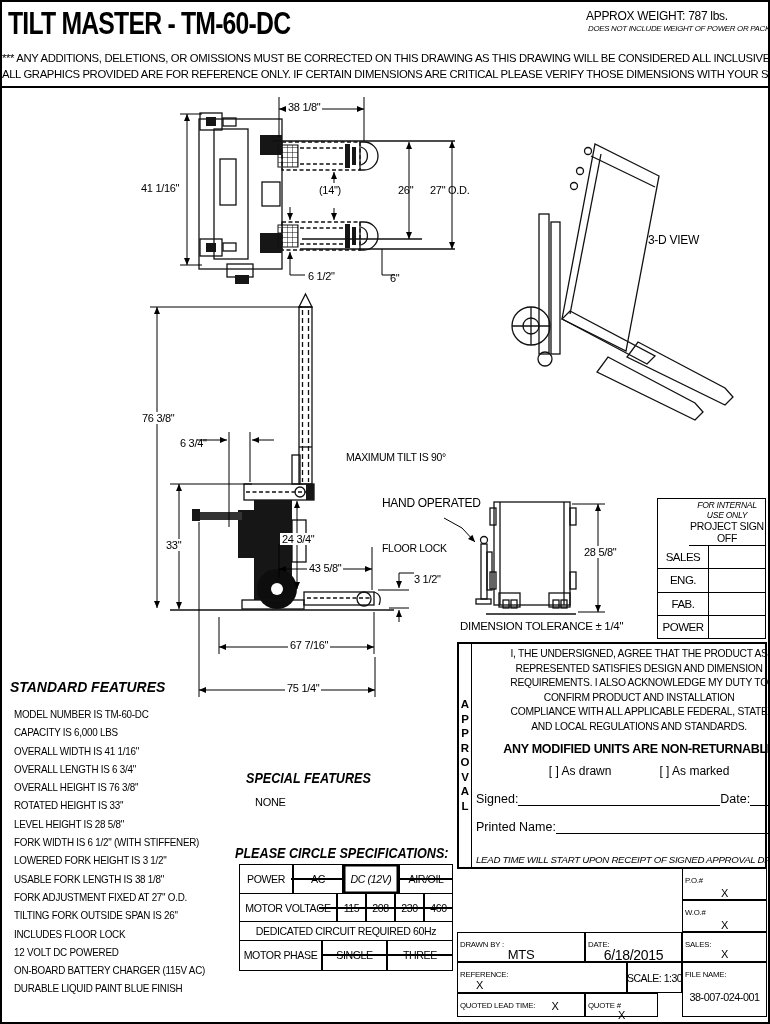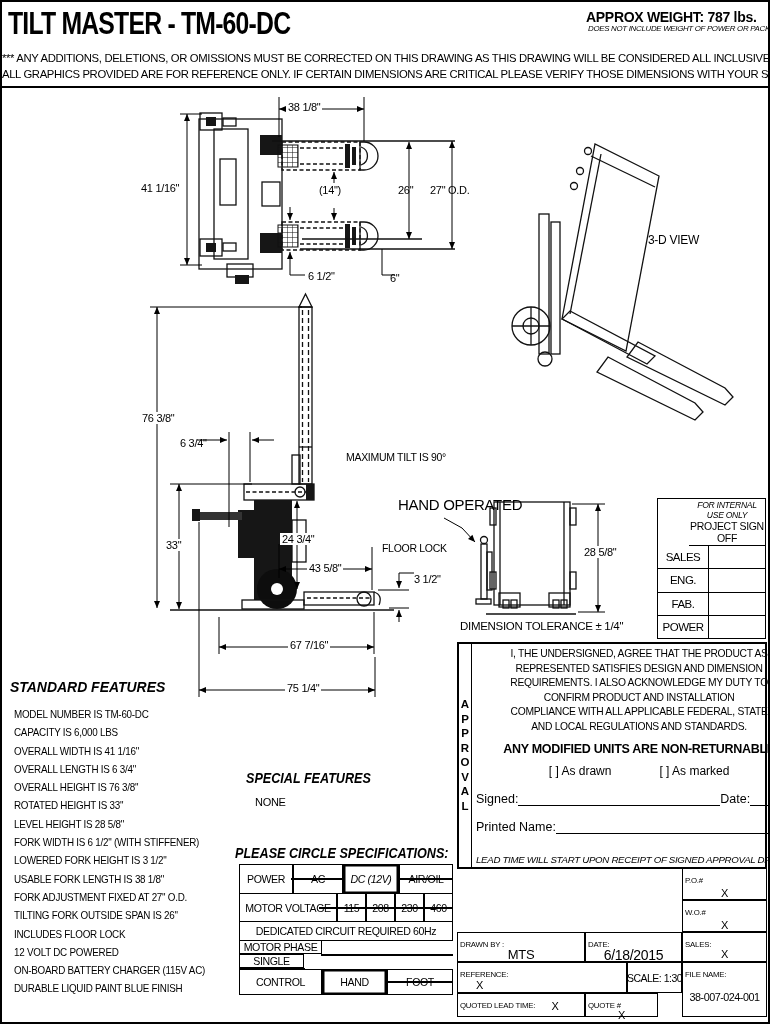--- a/index.html
+++ b/index.html
@@ -72,21 +72,21 @@
       <marker id="mS" markerWidth="9" markerHeight="8" refX="1.5" refY="3.5" orient="auto" markerUnits="userSpaceOnUse">
         <path d="M8.5,0.5 L1.5,3.5 L8.5,6.5 z" fill="#000"></path>
         </marker>
       <pattern id="grd" width="5" height="5" patternUnits="userSpaceOnUse">
         <path d="M0,0H5M0,0V5" stroke="#111" stroke-width="1" fill="none"></path>
         </pattern>
     </defs>
   </svg>
 
   <div class="title">TILT MASTER - TM-60-DC</div>
-  <div class="lbl" style="left:584px;top:8px;font-size:14px;font-weight:bold;">APPROX WEIGHT: 787 lbs.</div>
+  <div class="lbl" style="left:584px;top:8px;font-size:12px;">APPROX WEIGHT: 787 lbs.</div>
   <div class="lbl it" style="left:586px;top:23px;font-size:7.9px;">DOES NOT INCLUDE WEIGHT OF POWER OR PACKAGING!!!</div>
   <div class="disc" style="top:50px;">*** ANY ADDITIONS, DELETIONS, OR OMISSIONS MUST BE CORRECTED ON THIS DRAWING AS THIS DRAWING WILL BE CONSIDERED ALL INCLUSIVE ***</div>
   <div class="disc" style="top:66px;">ALL GRAPHICS PROVIDED ARE FOR REFERENCE ONLY. IF CERTAIN DIMENSIONS ARE CRITICAL PLEASE VERIFY THOSE DIMENSIONS WITH YOUR SALESPERSON</div>
   <div class="hdr-line"></div>
 
   <svg style="left:140px;top:95px;" width="345" height="200" viewBox="0 0 345 200">
 
     <rect class="ol" x="57" y="22" width="83" height="150"></rect>
     <rect class="ol" x="72" y="32" width="34" height="130"></rect>
     <rect class="ol" x="78" y="62" width="16" height="46"></rect>
@@ -257,21 +257,21 @@
     <rect class="ol" x="63" y="104" width="6" height="8"></rect>
       <rect class="ol" x="71" y="104" width="6" height="8"></rect>
     <rect class="ol" x="113" y="104" width="6" height="8"></rect>
       <rect class="ol" x="121" y="104" width="6" height="8"></rect>
     <line class="ol" x1="46" y1="118" x2="136" y2="118"></line>
 
     <line class="dl" x1="132" y1="8" x2="165" y2="8"></line>
     <line class="dl" x1="138" y1="116" x2="165" y2="116"></line>
     <line class="dl" x1="158" y1="8" x2="158" y2="116" marker-start="url(#mS)" marker-end="url(#mE)"></line>
   </svg>
-  <span class="lbl" style="left:396px;top:495px;font-size:15px;">HAND OPERATED</span>
+  <span class="lbl" style="left:380px;top:495px;font-size:12px;">HAND OPERATED</span>
   <span class="lbl" style="left:380px;top:509px;font-size:10.5px;margin-top:32px;">FLOOR LOCK</span>
   <span class="lbl wbg" style="left:580px;top:544px;">28 5/8"</span>
   <span class="lbl" style="left:458px;top:618px;font-size:11.5px;">DIMENSION TOLERANCE ± 1/4"</span>
 
   <div class="so">
     <div class="so-h">
       <span class="l1">FOR INTERNAL USE ONLY</span>
       <span class="l2">PROJECT SIGN OFF</span>
     </div>
     <div class="so-r">
@@ -359,32 +359,26 @@
       <div class="sp-c" style="width:98px;">MOTOR VOLTAGE</div>
       <div class="sp-c" style="width:29px;">115</div>
       <div class="sp-c" style="width:29px;">208</div>
       <div class="sp-c" style="width:29px;">230</div>
       <div class="sp-c" style="width:29px;">460</div>
       <div class="sline" style="left:80px;right:0;"></div>
     </div>
     <div class="sp-row" style="height:20px;margin-top:-1.5px;">
       <div class="sp-c" style="width:214px;">DEDICATED CIRCUIT REQUIRED 60Hz</div>
     </div>
-    <div class="sp-row" style="height:31px;margin-top:-1.5px;flex-direction:column;">
+    <div class="sp-row" style="height:31px;margin-top:-1.5px;">
       <div class="sp-c" style="width:83px;">MOTOR PHASE</div>
       <div class="sp-c" style="width:65px;">SINGLE</div>
       <div class="sp-c" style="width:66px;">THREE</div>
       <div class="sline" style="left:82px;right:0;"></div>
     </div>
-    <div class="sp-row" style="height:26px;margin-top:-1.5px;">
-      <div class="sp-c" style="width:83px;">CONTROL</div>
-      <div class="sp-c thick" style="width:65px;">HAND</div>
-      <div class="sp-c" style="width:66px;">FOOT</div>
-      <div class="sline" style="left:146px;right:0;"></div>
-    </div>
   </div>
 
   <div class="tb">
     <div class="cell" style="left:225px;top:0;width:85px;height:32px;">
       <span class="sm">P.O.#</span>
       <div class="val" style="font-size:11px;">X</div>
     </div>
     <div class="cell" style="left:225px;top:32px;width:85px;height:32px;">
       <span class="sm">W.O.#</span>
       <div class="val" style="font-size:11px;">X</div>

